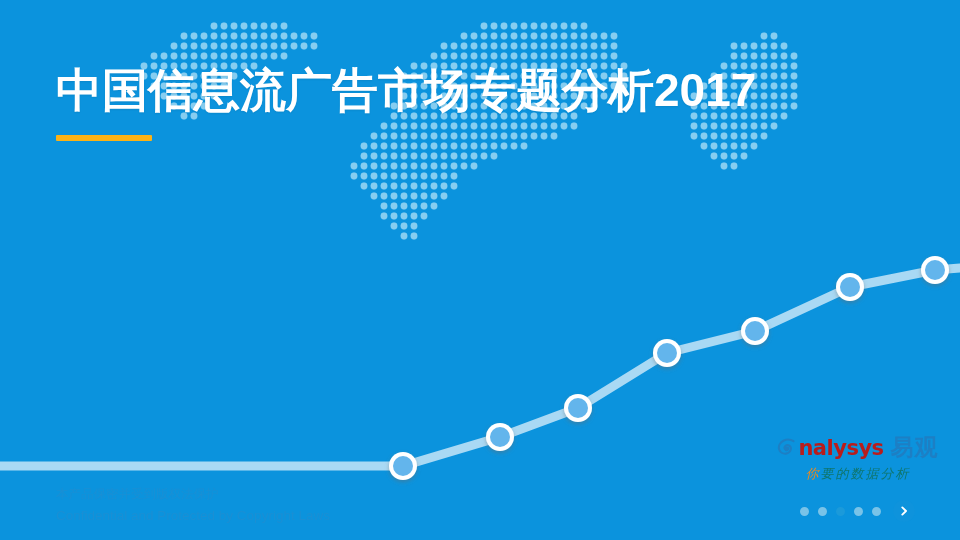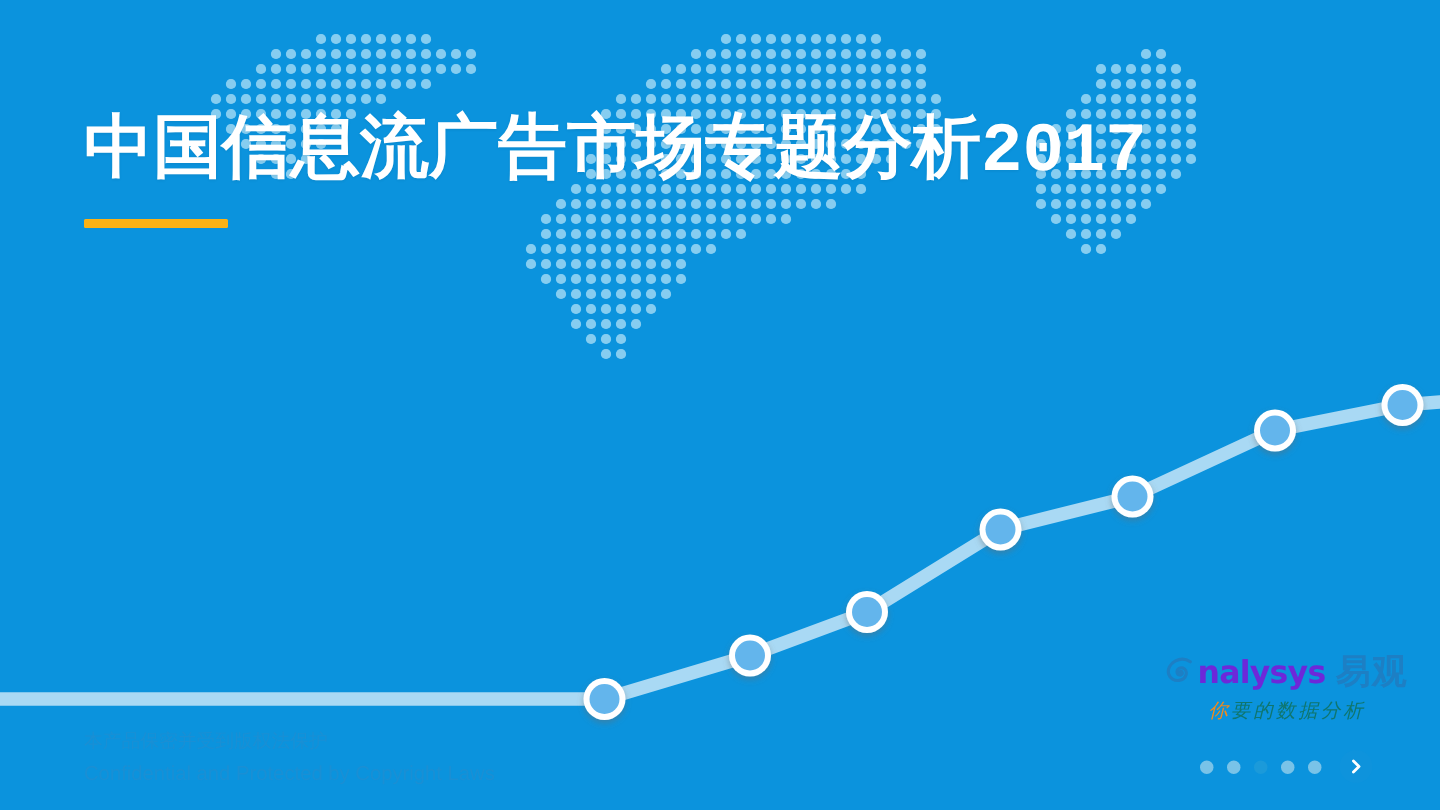--- a/index.html
+++ b/index.html
@@ -71,23 +71,22 @@
     stroke-linecap: round;
   }
   .marker-ring {
     fill: #ffffff;
   }
 
   
   .title-block {
     position: absolute;
     left: 56px;
-    top: 75px;
+    top: 64px;
     width: 830px;
-    font-family: Liberation Mono, monospace;
   }
   .slide-title {
     margin: 0;
     color: #ffffff;
     font-size: 46px;
     font-weight: bold;
     letter-spacing: 0px;
     line-height: 1.15;
     white-space: nowrap;
     text-shadow: 0 1px 2px rgba(0,0,0,0.08);
@@ -135,21 +134,21 @@
   .logo-mark {
     display: inline-block;
     width: 20px;
     height: 20px;
     position: relative;
     margin-right: 1px;
     top: 3px;
   }
   .logo-mark svg { display: block; }
   .logo-word {
-    color: #6d28d9;
+    color: #b91c1c;
     font-size: 21px;
     font-weight: bold;
     letter-spacing: -0.5px;
     font-family: "DejaVu Sans", sans-serif;
   }
   .logo-cn {
     color: #1d7fc4;
     font-size: 23px;
     font-weight: bold;
     margin-left: 7px;

